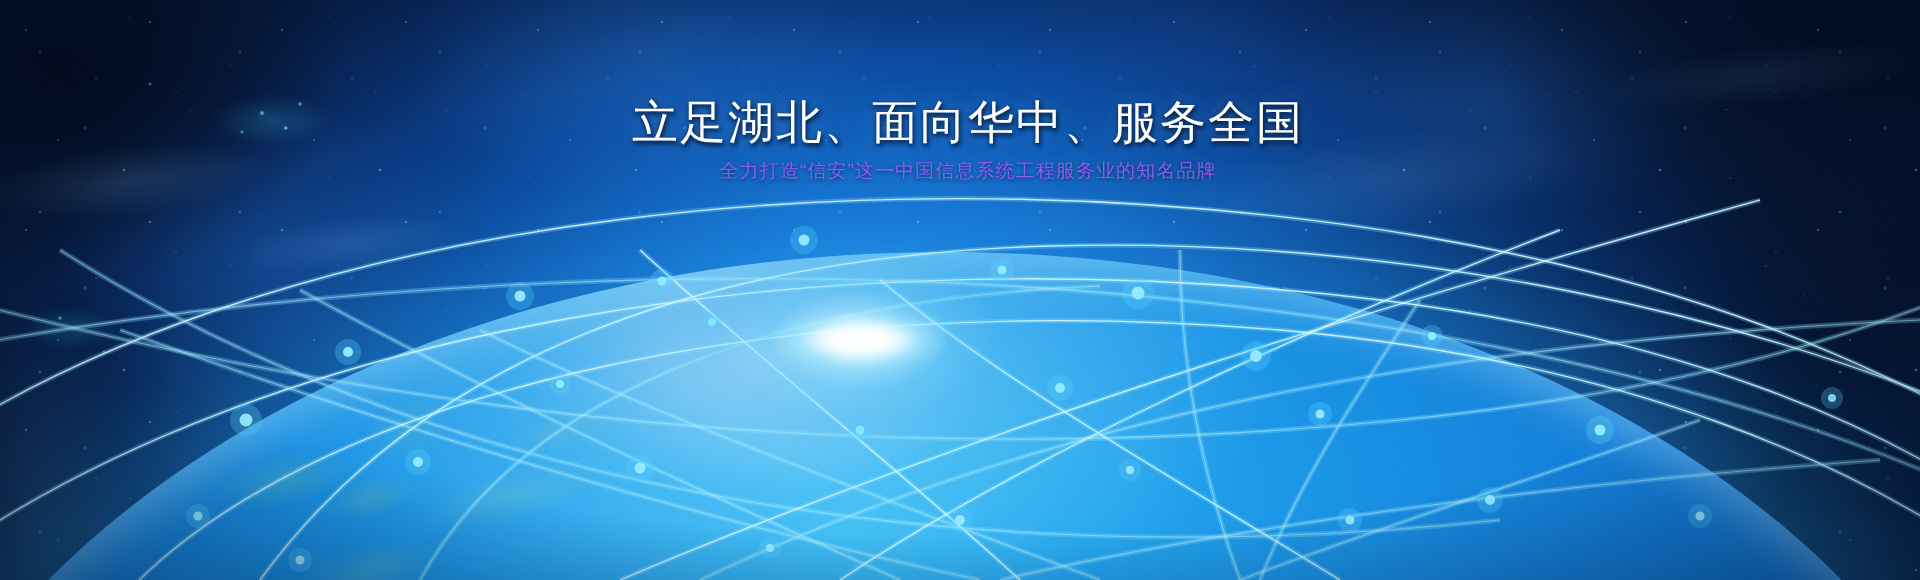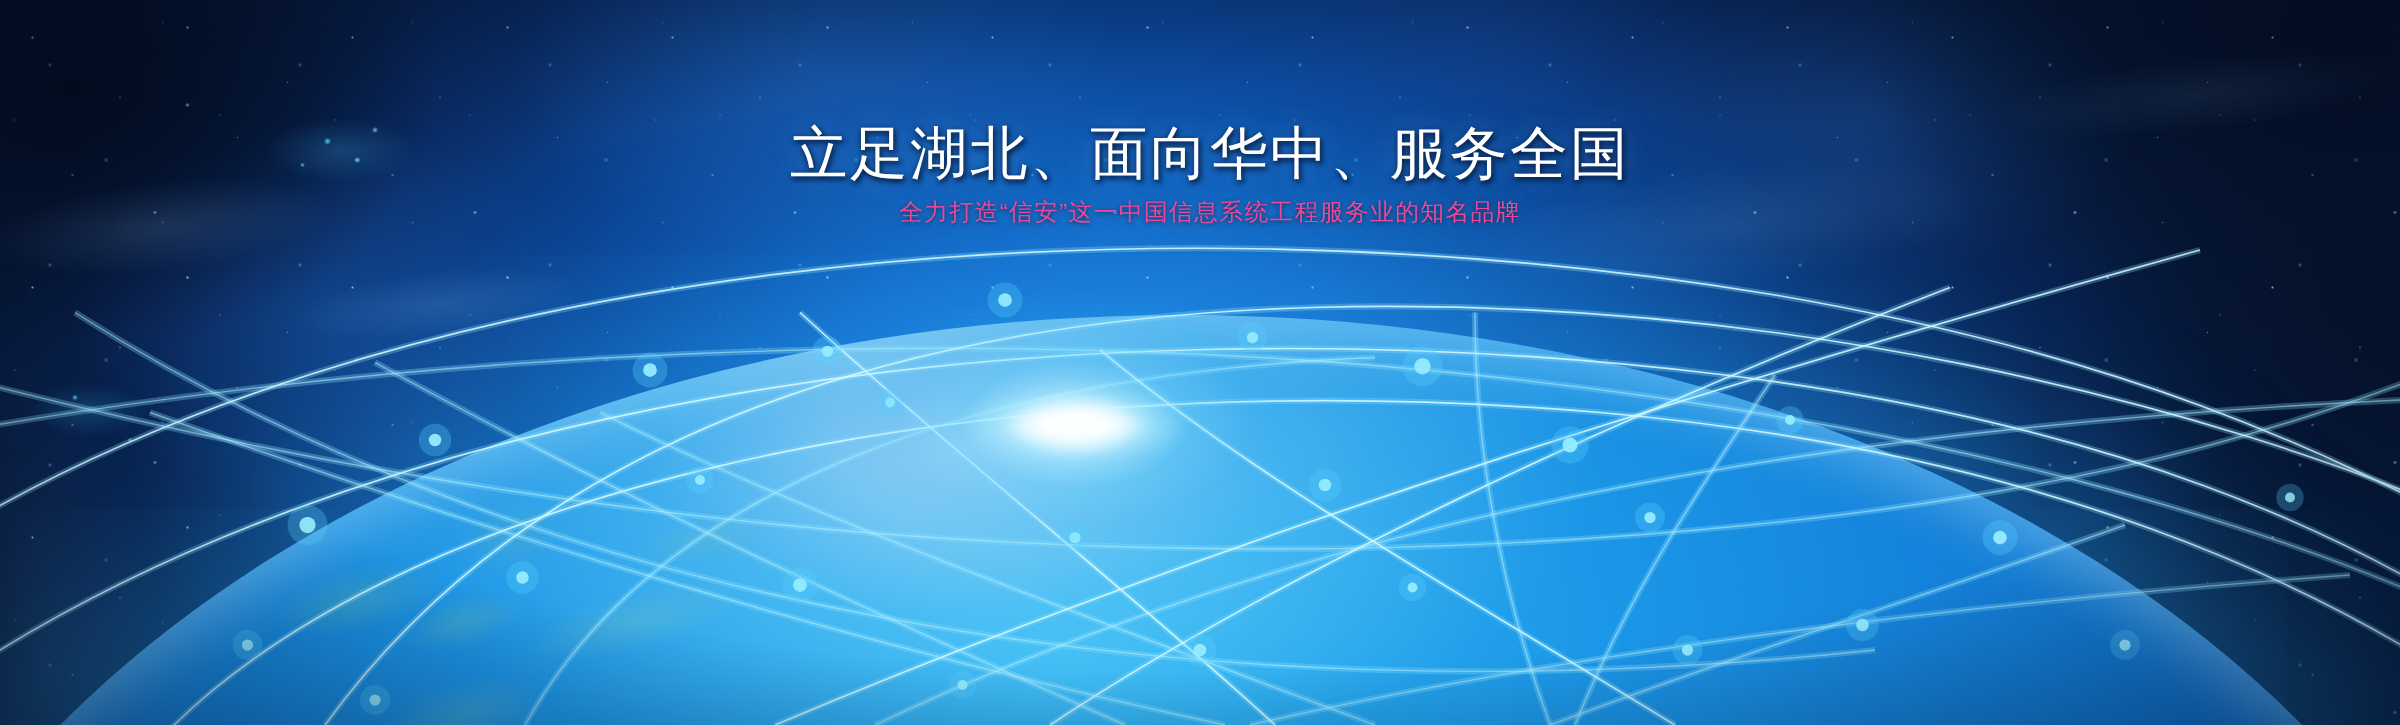--- a/index.html
+++ b/index.html
@@ -176,21 +176,21 @@
     letter-spacing:2px;
     font-weight:400;
     text-shadow:
       0 2px 5px rgba(3,22,58,.80),
       0 0 22px rgba(120,200,255,.35),
       2px 3px 4px rgba(2,16,46,.65);
     white-space:nowrap;
   }
   .subline {
     margin-top:10px;
-    color:#ec4899;
+    color:#8b5cf6;
     font-size:19px;
     line-height:26px;
     letter-spacing:1.1px;
     font-weight:400;
     text-shadow:
       0 1px 4px rgba(3,22,58,.80),
       0 0 14px rgba(120,200,255,.30);
     white-space:nowrap;
   }
 </style>

